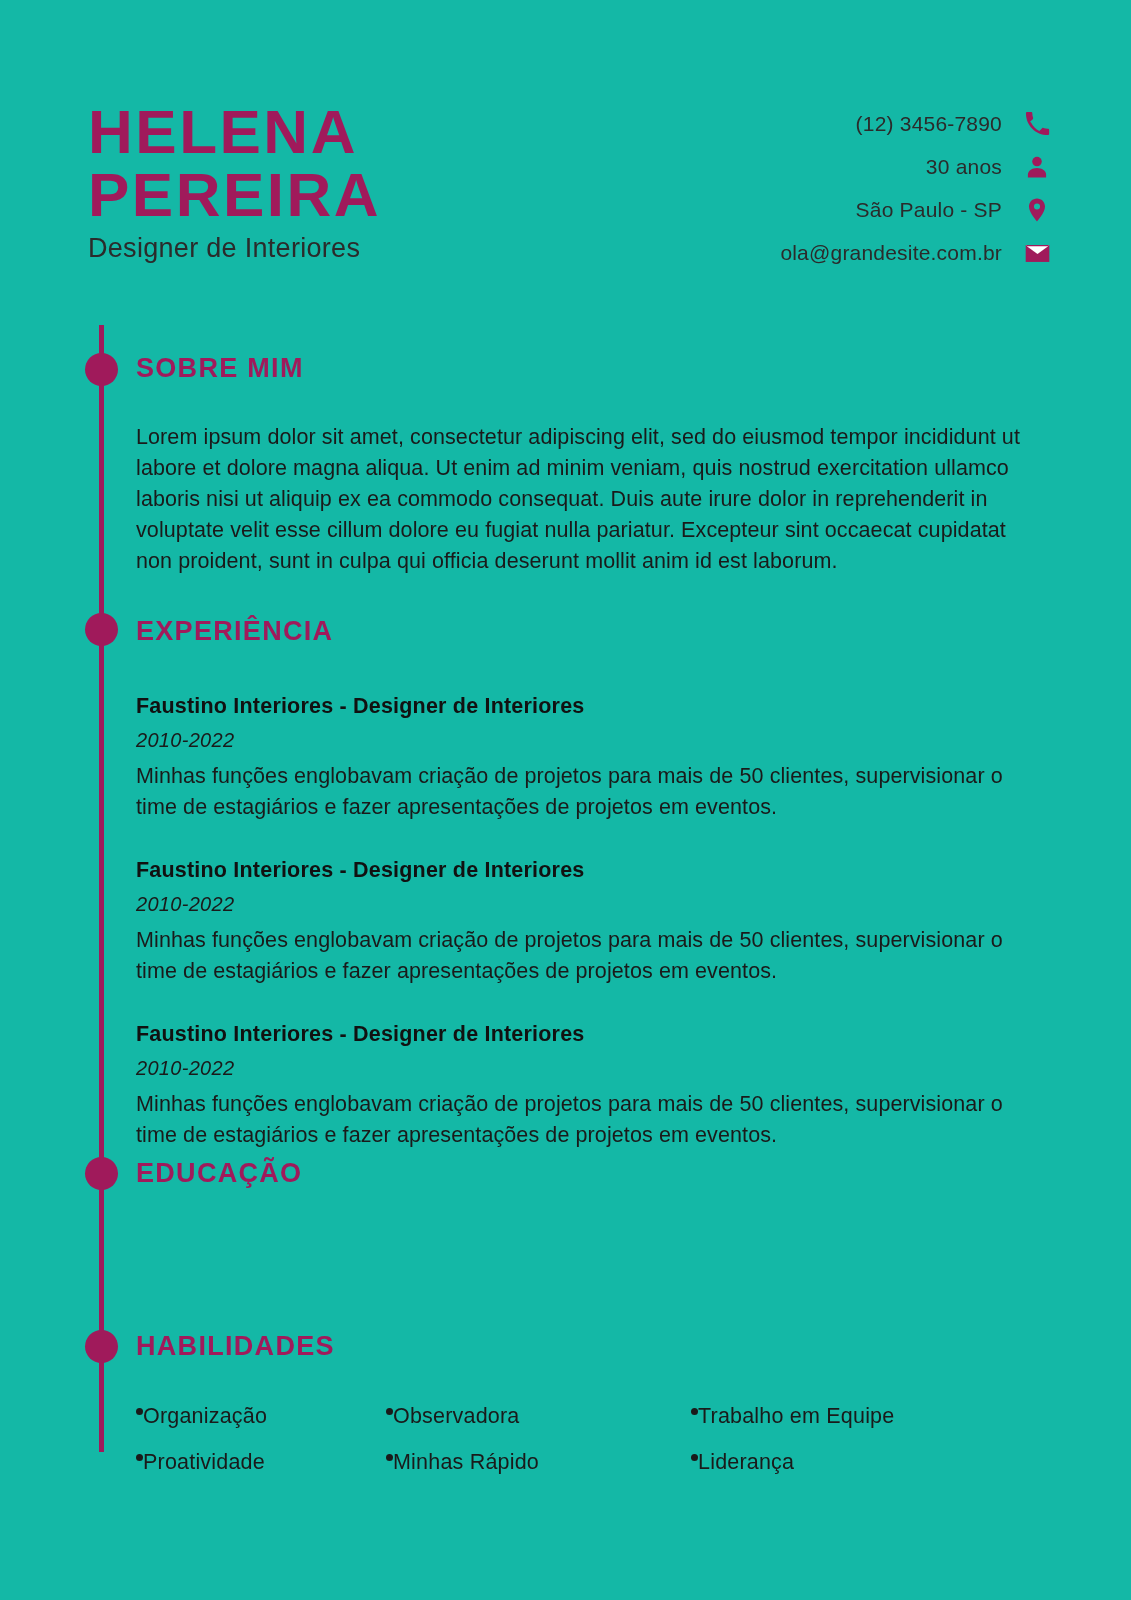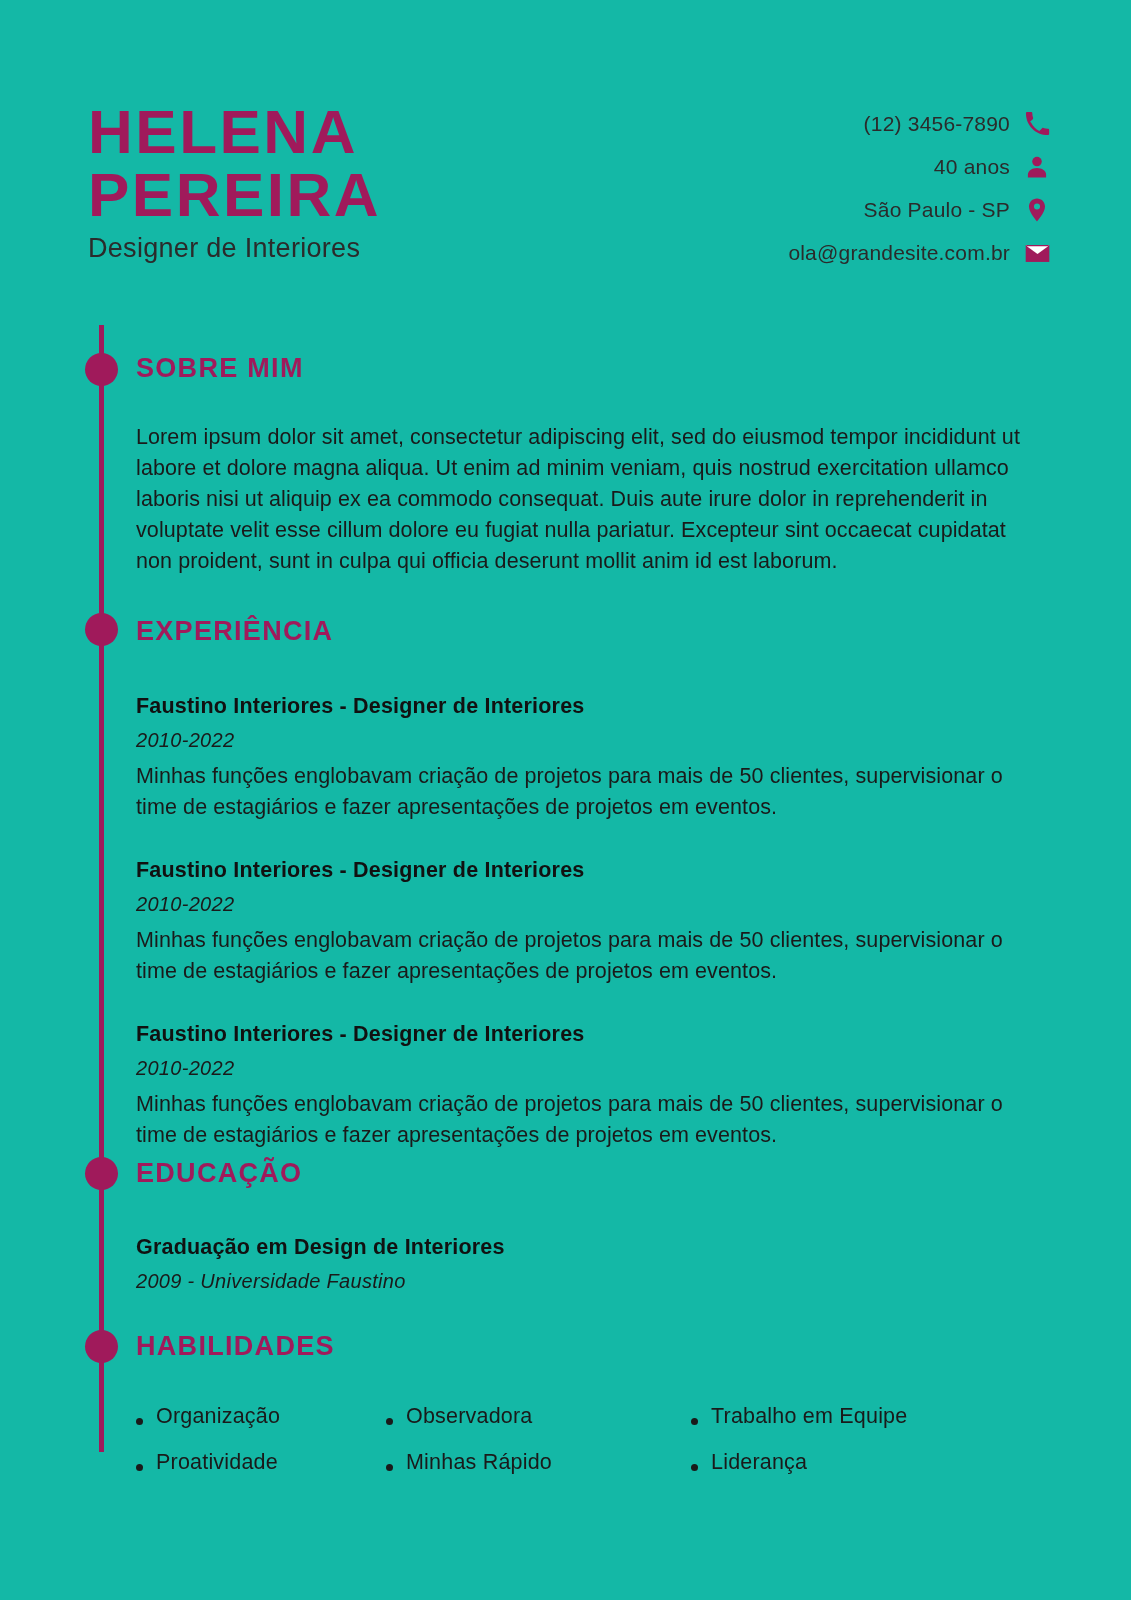--- a/index.html
+++ b/index.html
@@ -22,21 +22,21 @@
   }
   .job-title {
     font-size:27px; font-weight:400; letter-spacing:0.3px;
     color:#2b2b2b; margin-top:6px; line-height:1.2;
   }
 
   .contact-block {
     position:absolute; right:80px; top:110px;
     display:flex; flex-direction:column; align-items:flex-end; gap:15px;
   }
-  .contact-row { display:flex; align-items:center; justify-content:flex-end; gap:13px; }
+  .contact-row { display:flex; align-items:center; justify-content:flex-end; gap:21px; }
   .contact-text { font-size:21px; color:#2b2b2b; letter-spacing:0.2px; line-height:1.1; }
   .contact-icon { width:28px; height:28px; display:flex; align-items:center; justify-content:center; flex:0 0 28px; }
   .contact-icon svg { display:block; }
 
   
   .timeline-line {
     position:absolute; left:99px; top:325px; width:5px; height:1127px;
     background:#A01A5B;
   }
   .tl-dot {
@@ -67,21 +67,21 @@
     font-size:21.5px; line-height:1.44; color:#1a1a1a;
     margin-top:8px; letter-spacing:0.1px;
   }
 
   
   .skills-grid {
     display:grid;
     grid-template-columns:250px 305px auto;
     row-gap:20px;
   }
-  .skill-item { display:flex; align-items:flex-end; gap:13px; }
+  .skill-item { display:flex; align-items:center; }
   .skill-bullet {
     width:7px; height:7px; border-radius:50%; background:#1a1a1a;
     flex:0 0 7px; position:relative; top:-5px;
   }
   .skill-label { font-size:21.5px; color:#1a1a1a; letter-spacing:0.2px; line-height:1.2; }
 </style>
 </head>
 <body>
 
 <div class="page">
@@ -99,21 +99,21 @@
       <div class="contact-row">
         <span class="contact-text">(12) 3456-7890</span>
         <span class="contact-icon">
           <svg width="26" height="26" viewBox="0 0 24 24" fill="#A01A5B">
             <path d="M6.6 10.8c1.7 3.4 4.2 5.9 7.6 7.6l2.5-2.5c.3-.3.8-.4 1.2-.3 1.3.4 2.7.7 4.1.7.7 0 1.2.5 1.2 1.2V21c0 .7-.5 1.2-1.2 1.2C10.8 22.2 1.8 13.2 1.8 2.2 1.8 1.5 2.3 1 3 1h3.5c.7 0 1.2.5 1.2 1.2 0 1.4.2 2.8.7 4.1.1.4 0 .9-.3 1.2l-2.5 2.5z"></path>
           </svg>
         </span>
       </div>
 
       <div class="contact-row">
-        <span class="contact-text">40 anos</span>
+        <span class="contact-text">30 anos</span>
         <span class="contact-icon">
           <svg width="26" height="26" viewBox="0 0 24 24" fill="#A01A5B">
             <circle cx="12" cy="7" r="4.4"></circle>
             <path d="M12 13c-4.6 0-8.4 2.7-8.4 6v2.6h16.8V19c0-3.3-3.8-6-8.4-6z"></path>
           </svg>
         </span>
       </div>
 
       <div class="contact-row">
         <span class="contact-text">São Paulo - SP</span>
@@ -172,26 +172,20 @@
         <div class="entry-date">2010-2022</div>
         <div class="entry-desc">Minhas funções englobavam criação de projetos para mais de 50 clientes, supervisionar o time de estagiários e fazer apresentações de projetos em eventos.</div>
       </div>
 
     </div>
   </div>
 
   <div class="section" style="top:1160px; width:905px;">
     <div class="section-title">EDUCAÇÃO</div>
 
-    <div style="margin-top:47px;">
-      <div class="entry">
-        <div class="entry-title">Graduação em Design de Interiores</div>
-        <div class="entry-date">2009 - Universidade Faustino</div>
-      </div>
-    </div>
   </div>
 
   <div class="section" style="top:1333px; width:930px;">
     <div class="section-title">HABILIDADES</div>
 
     <div class="skills-grid" style="margin-top:44px;">
       <div class="skill-item">
         <span class="skill-bullet"></span>
         <span class="skill-label">Organização</span>
       </div>

